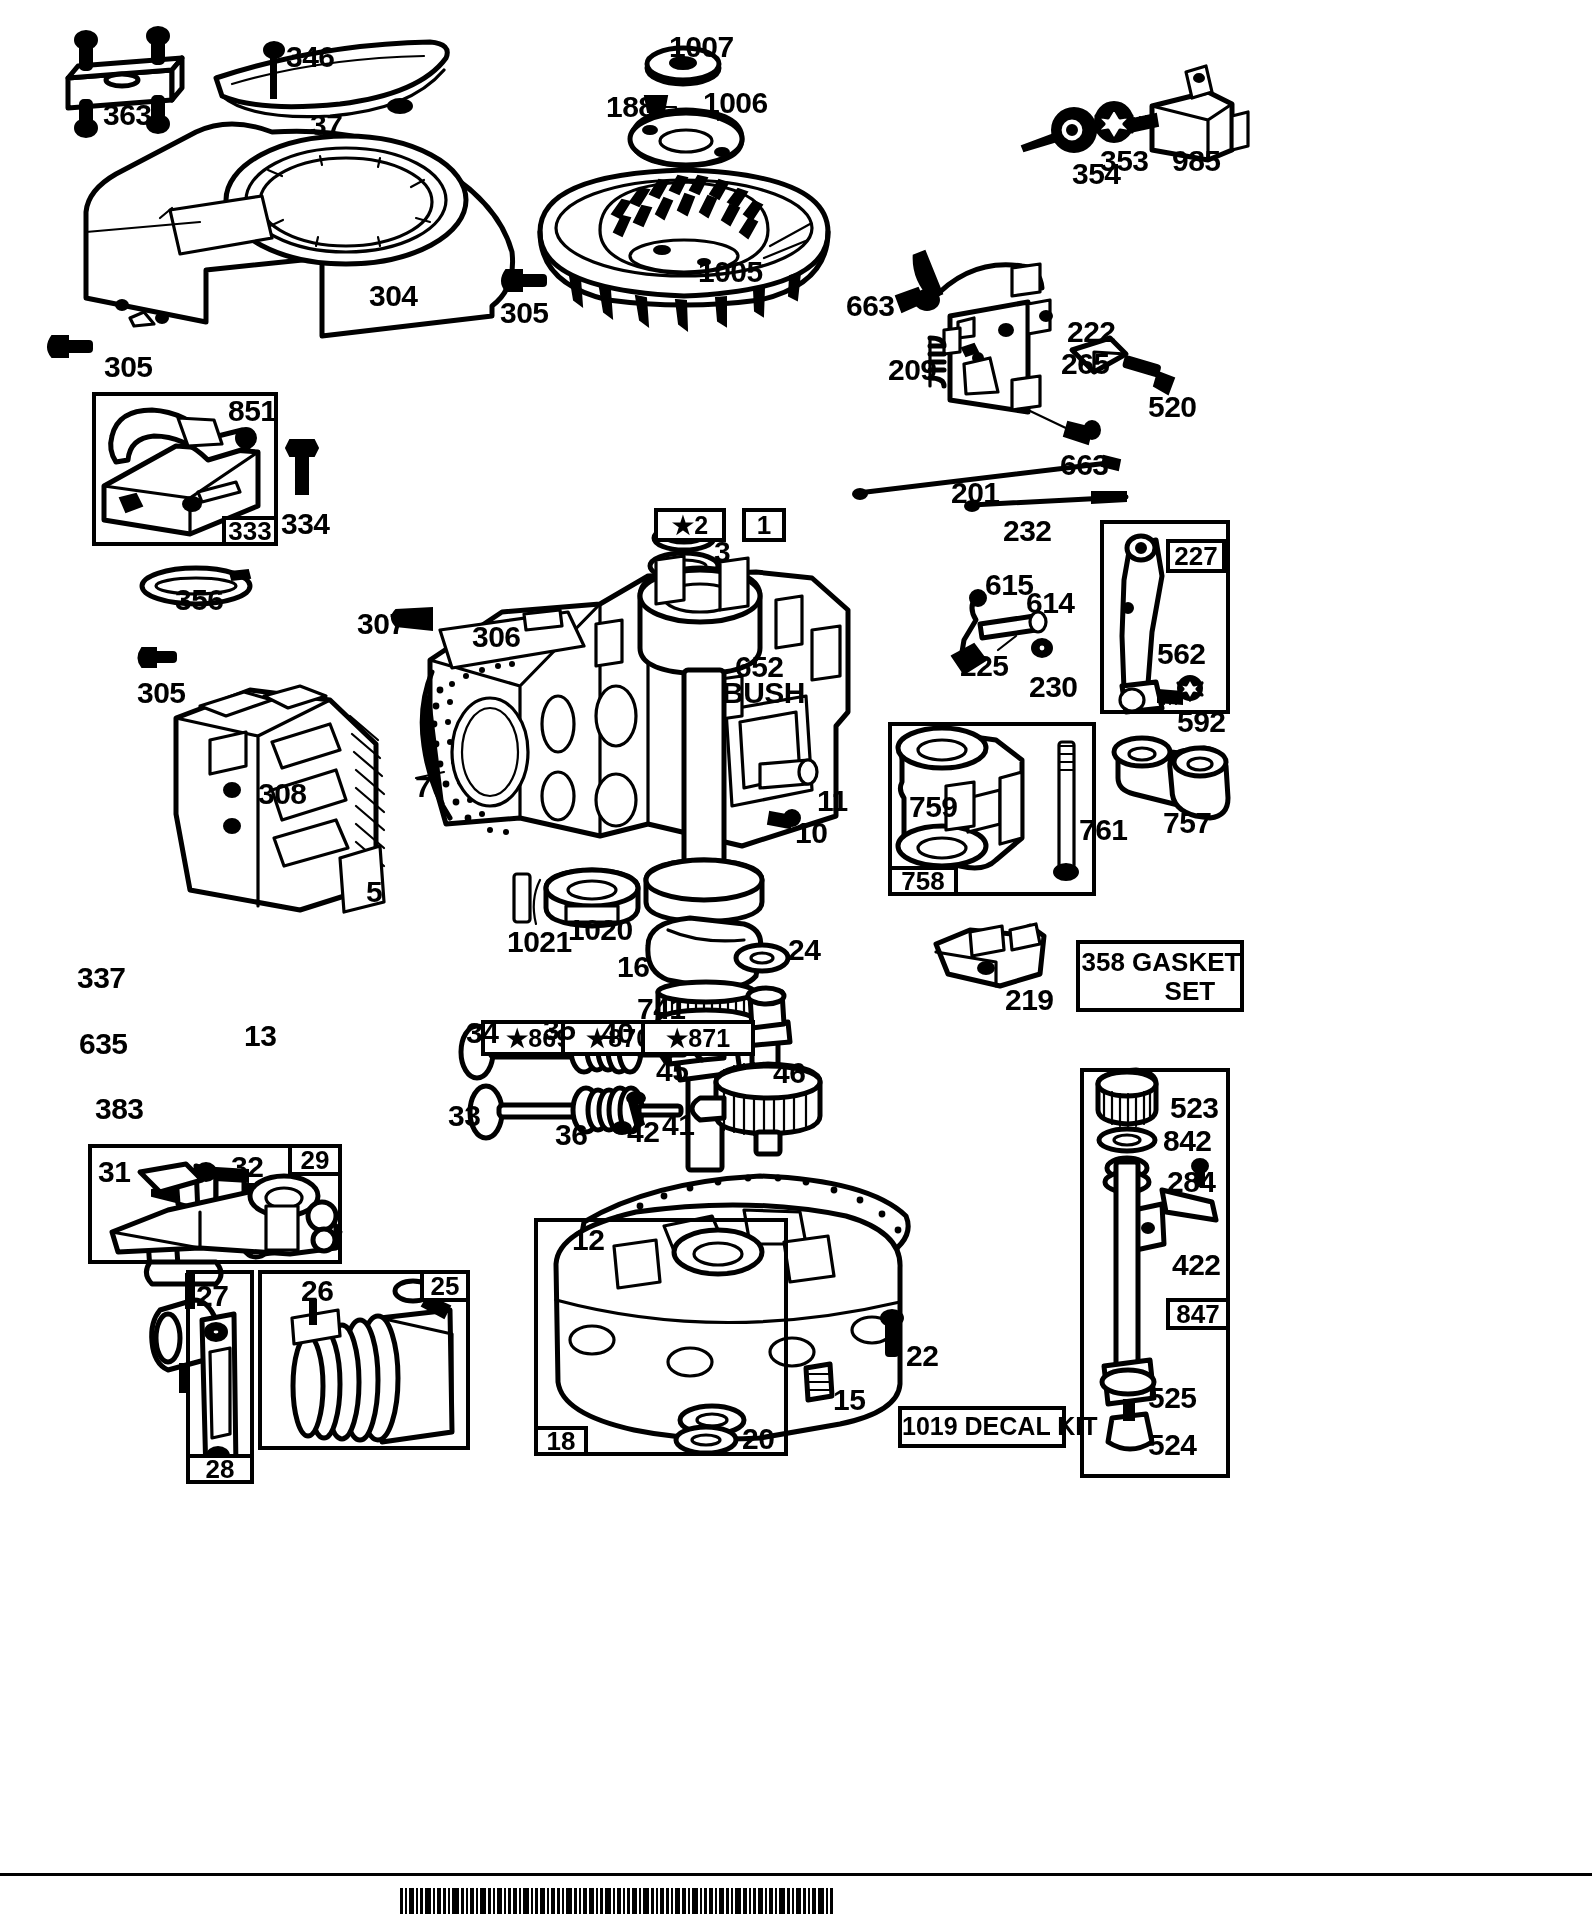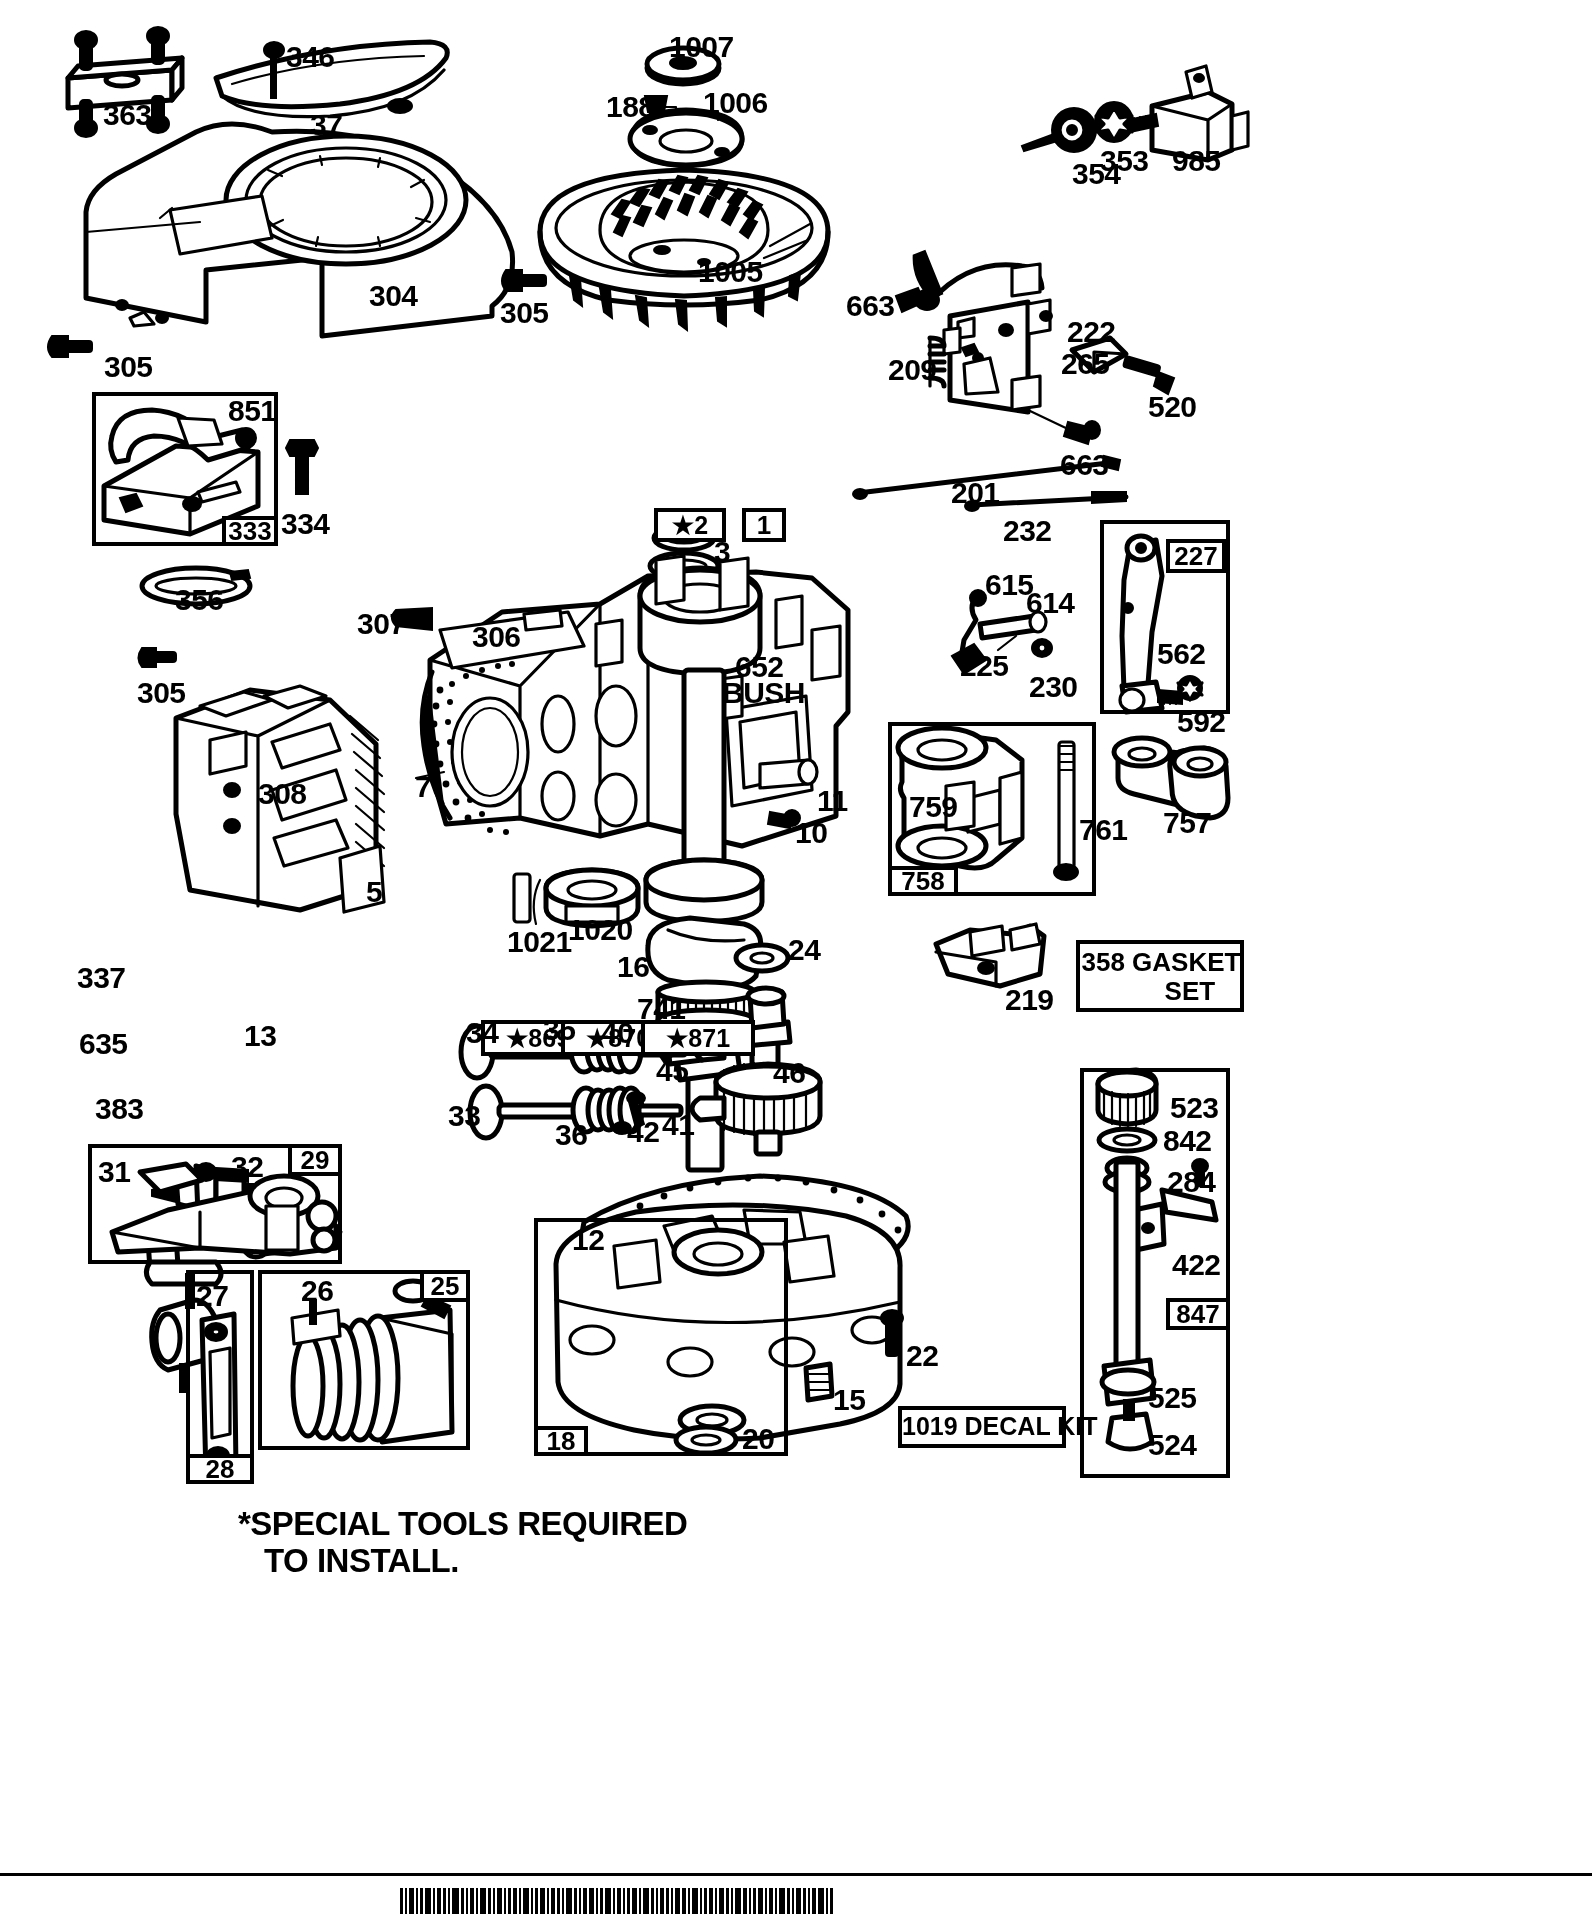--- a/index.html
+++ b/index.html
@@ -814,19 +814,17 @@
       <div class="num lg" style="left: 833px; top: 1385px;">15</div>
       <div class="num lg" style="left: 742px; top: 1424px;">20</div>
       <div class="num lg" style="left: 1170px; top: 1093px;">523</div>
       <div class="num lg" style="left: 1163px; top: 1126px;">842</div>
       <div class="num lg" style="left: 1167px; top: 1167px;">284</div>
       <div class="num lg" style="left: 1172px; top: 1250px;">422</div>
       <div class="num lg" style="left: 1148px; top: 1383px;">525</div>
       <div class="num lg" style="left: 1148px; top: 1430px;">524</div>
     </div>
 
-<div class="ftext" style="left:238px;top:1506px;font-size:33px;letter-spacing:-0.5px;">*SPECIAL TOOLS REQUIRED
-   TO INSTALL.</div>
 
 <div class="footrule"></div>
 <div class="barcode" id="bc"><span style="width: 3px;"></span><span style="width: 2px;"></span><span style="width: 5px;"></span><span style="width: 2px;"></span><span style="width: 3px;"></span><span style="width: 6px;"></span><span style="width: 2px;"></span><span style="width: 4px;"></span><span style="width: 3px;"></span><span style="width: 2px;"></span><span style="width: 7px;"></span><span style="width: 3px;"></span><span style="width: 2px;"></span><span style="width: 4px;"></span><span style="width: 2px;"></span><span style="width: 6px;"></span><span style="width: 3px;"></span><span style="width: 2px;"></span><span style="width: 5px;"></span><span style="width: 2px;"></span><span style="width: 3px;"></span><span style="width: 4px;"></span><span style="width: 2px;"></span><span style="width: 6px;"></span><span style="width: 2px;"></span><span style="width: 3px;"></span><span style="width: 5px;"></span><span style="width: 2px;"></span><span style="width: 4px;"></span><span style="width: 3px;"></span><span style="width: 2px;"></span><span style="width: 6px;"></span><span style="width: 3px;"></span><span style="width: 2px;"></span><span style="width: 4px;"></span><span style="width: 5px;"></span><span style="width: 2px;"></span><span style="width: 3px;"></span><span style="width: 6px;"></span><span style="width: 2px;"></span><span style="width: 4px;"></span><span style="width: 2px;"></span><span style="width: 3px;"></span><span style="width: 5px;"></span><span style="width: 2px;"></span><span style="width: 6px;"></span><span style="width: 3px;"></span><span style="width: 2px;"></span><span style="width: 4px;"></span><span style="width: 3px;"></span><span style="width: 2px;"></span><span style="width: 5px;"></span><span style="width: 4px;"></span><span style="width: 2px;"></span><span style="width: 6px;"></span><span style="width: 2px;"></span><span style="width: 3px;"></span><span style="width: 4px;"></span><span style="width: 2px;"></span><span style="width: 5px;"></span><span style="width: 3px;"></span><span style="width: 2px;"></span><span style="width: 6px;"></span><span style="width: 4px;"></span><span style="width: 2px;"></span><span style="width: 3px;"></span><span style="width: 5px;"></span><span style="width: 2px;"></span><span style="width: 4px;"></span><span style="width: 2px;"></span><span style="width: 6px;"></span><span style="width: 3px;"></span><span style="width: 2px;"></span><span style="width: 5px;"></span><span style="width: 3px;"></span><span style="width: 2px;"></span><span style="width: 4px;"></span><span style="width: 6px;"></span><span style="width: 2px;"></span><span style="width: 3px;"></span></div>
 
 </div>
 
 </body></html>

